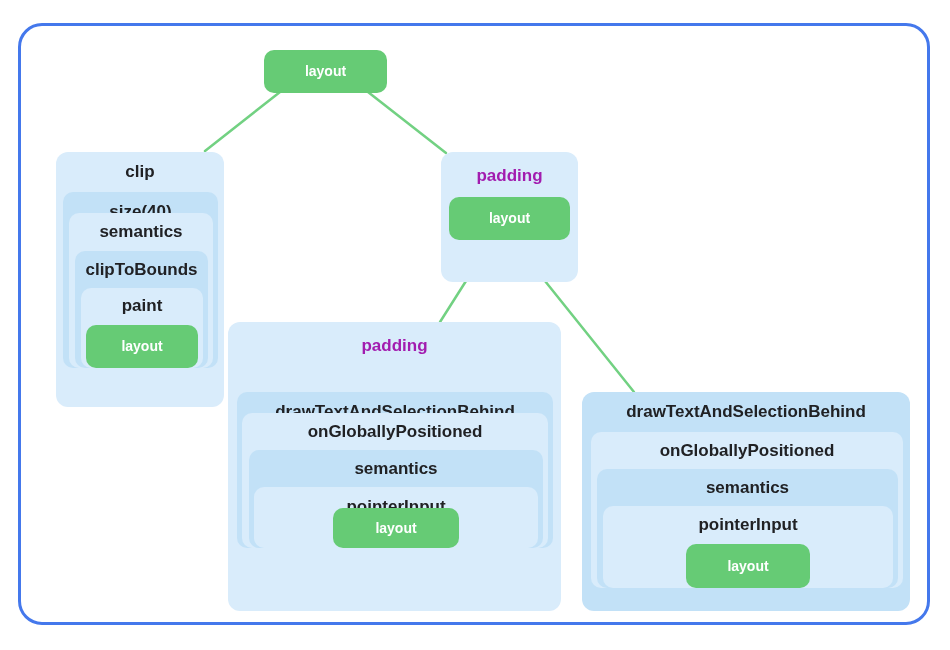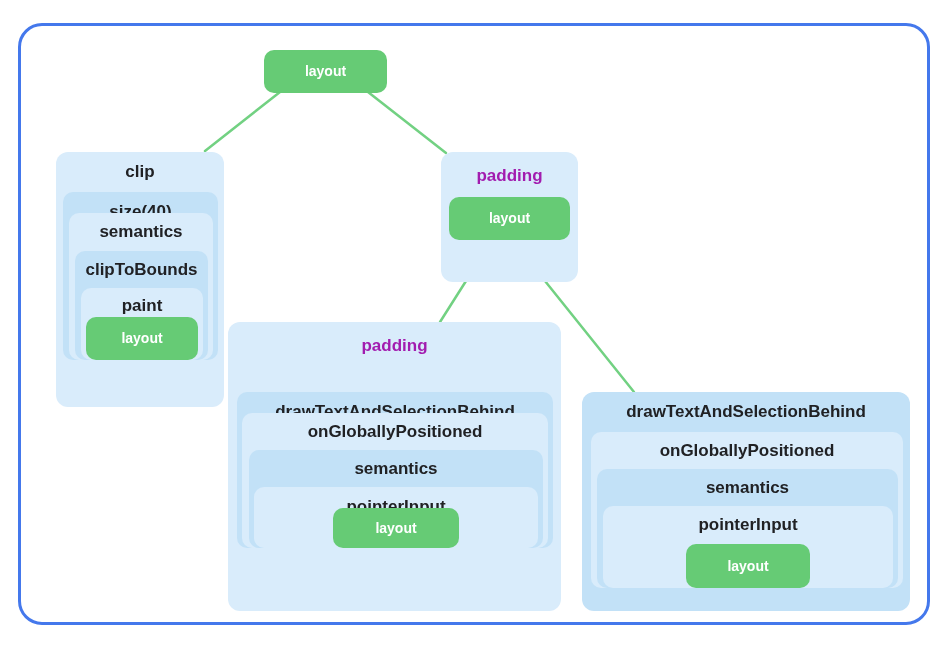--- a/index.html
+++ b/index.html
@@ -38,21 +38,21 @@
     font-weight: bold;
     color: #202124;
     text-align: center;
     white-space: nowrap;
     overflow: hidden;
   }
   .h40 { height: 40px; line-height: 40px; }
   .h39 { height: 21px; line-height: 39px; }
   .h38 { height: 38px; line-height: 38px; }
   .h37 { height: 37px; line-height: 37px; }
-  .h36 { height: 29px; line-height: 36px; }
+  .h36 { height: 37px; line-height: 36px; }
   .leaf {
     background: #66cb75;
     color: #ffffff;
     font-size: 14px;
     font-weight: bold;
     text-align: center;
     border-radius: 10px;
   }
   .two-line {
     padding-top: 12px;

